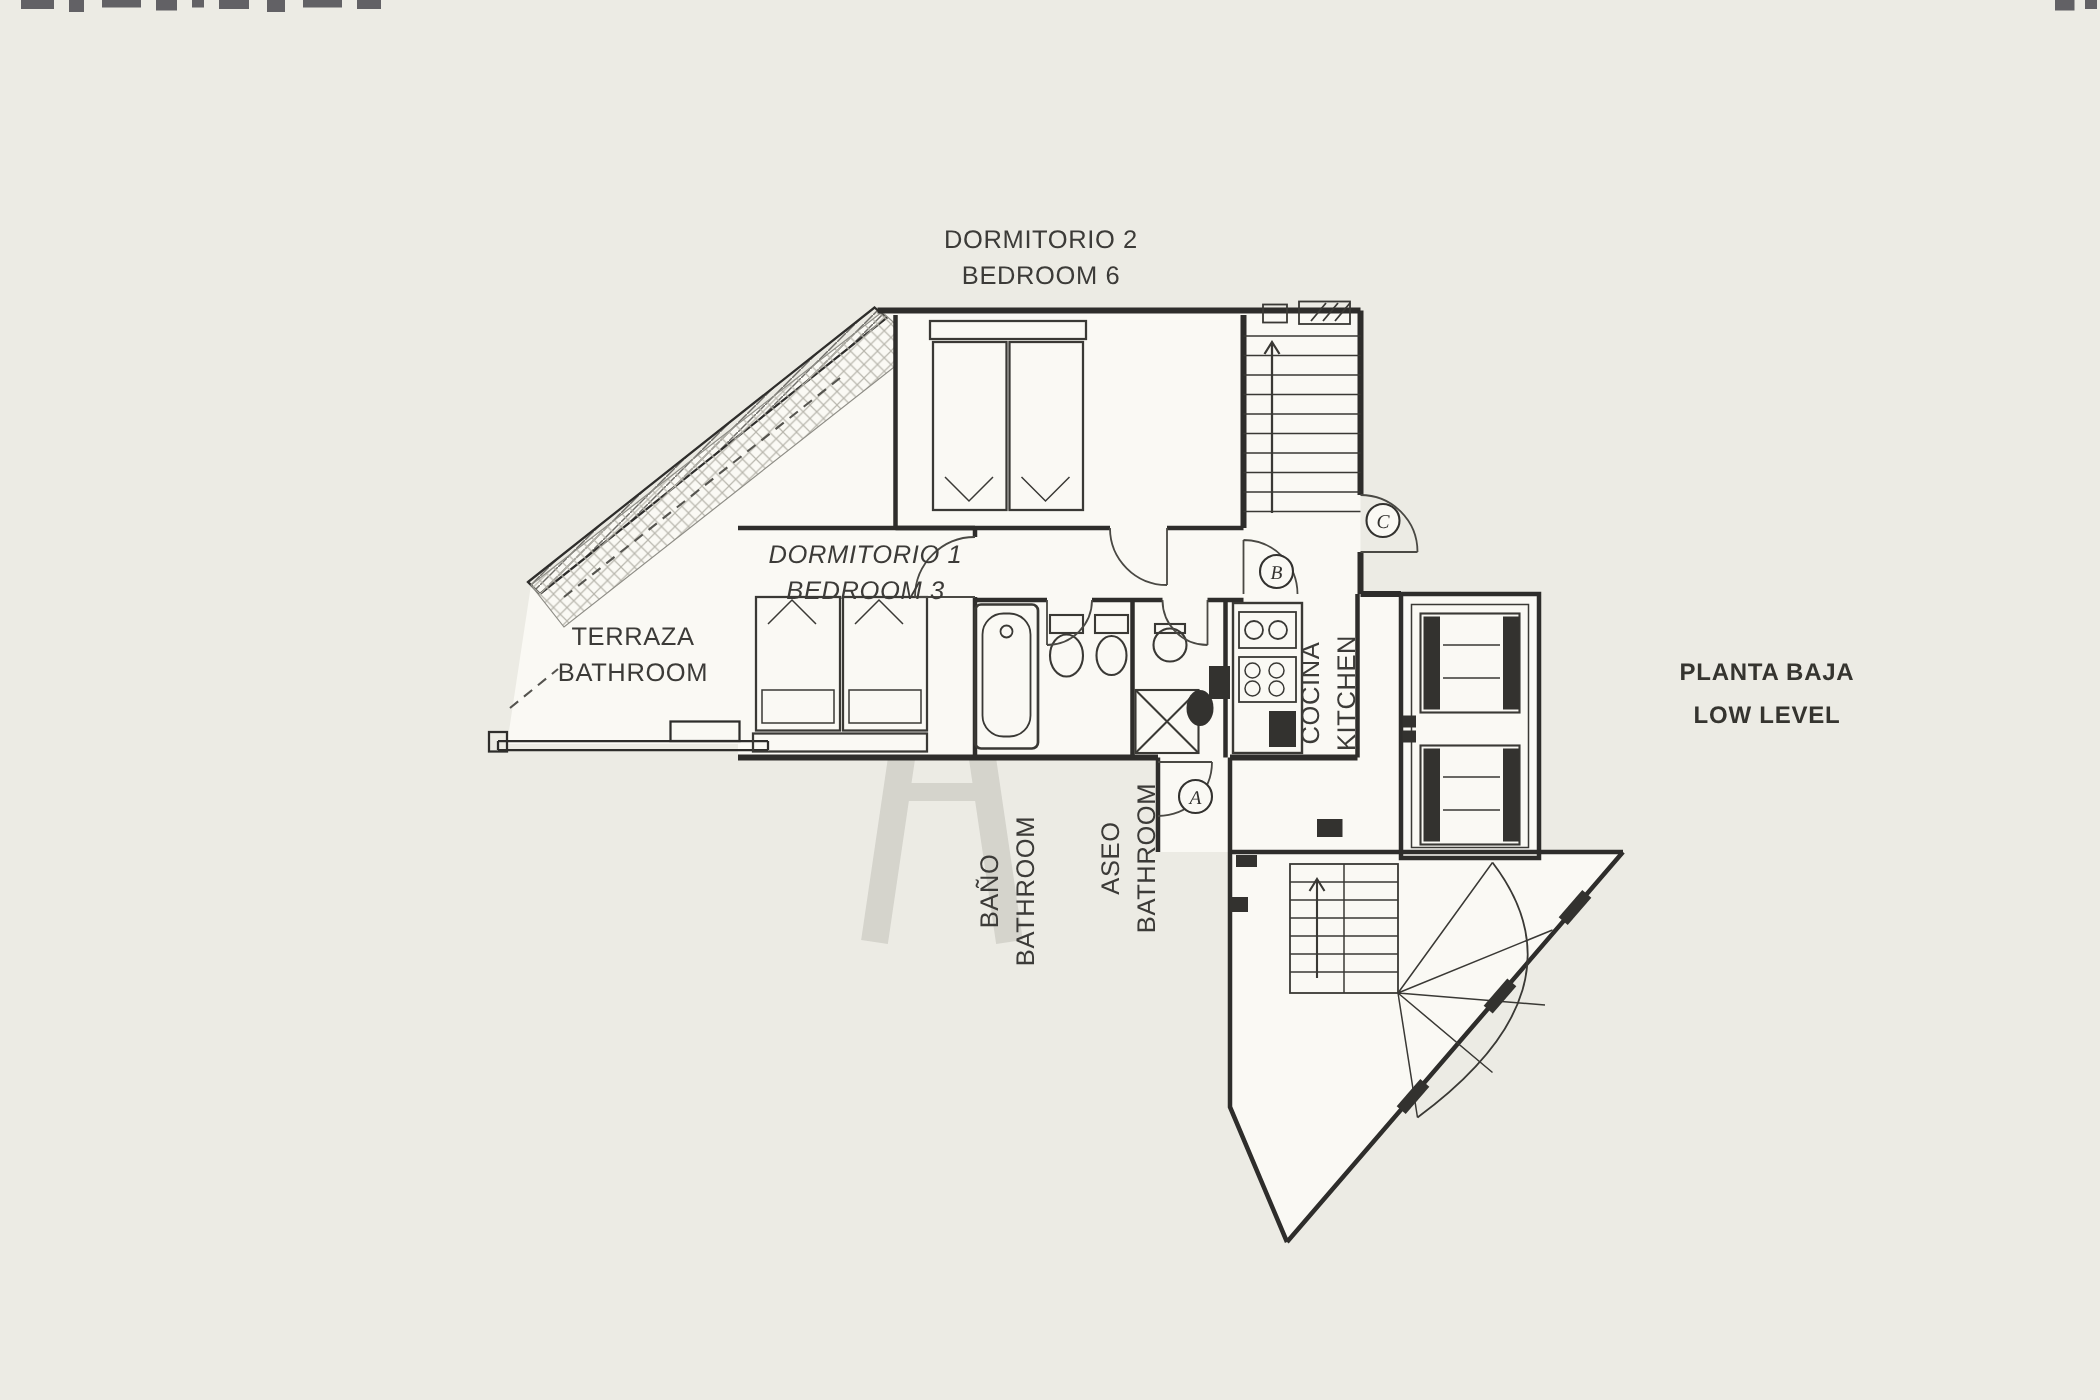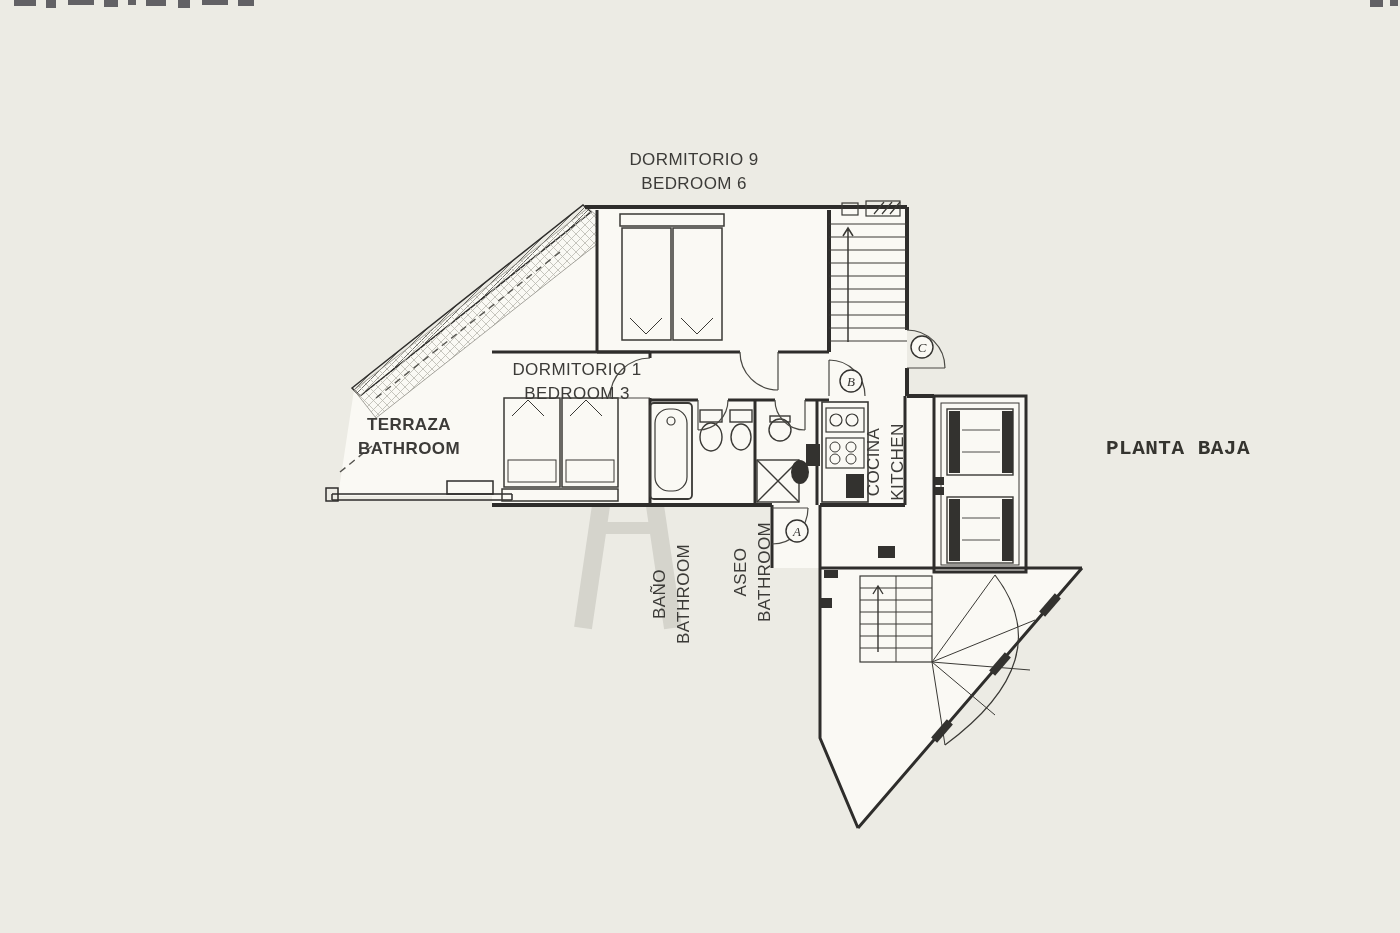--- a/index.html
+++ b/index.html
@@ -18,25 +18,24 @@
     font-size:17px;
     line-height:24px;
     letter-spacing:.4px;
     white-space:nowrap;
   }
   .lbl.vert{transform:rotate(-90deg);transform-origin:center center;}
   .plan-title{
     position:absolute;
     text-align:center;
     color:#35342f;
-    font-size:21px;
+    font-size:16px;
     font-weight:bold;
     line-height:29px;
     letter-spacing:.5px;
-    font-family:Liberation Mono, monospace;
   }
 </style>
 </head>
 <body>
 
 <div class="canvas">
 
   <svg class="plan-svg" width="1400" height="933" viewBox="0 0 1400 933">
     <defs>
       <pattern id="gridPat" width="9" height="9" patternUnits="userSpaceOnUse">
@@ -210,30 +209,30 @@
       <circle cx="922" cy="347" r="11" fill="#faf9f4" stroke="#33322f" stroke-width="1.4"></circle>
       <text x="922" y="352" text-anchor="middle">C</text>
       <circle cx="851" cy="381" r="11" fill="#faf9f4" stroke="#33322f" stroke-width="1.4"></circle>
       <text x="851" y="386" text-anchor="middle">B</text>
       <circle cx="797" cy="531" r="11" fill="#faf9f4" stroke="#33322f" stroke-width="1.4"></circle>
       <text x="797" y="536" text-anchor="middle">A</text>
     </g>
   </svg>
 
   <div class="lbl" style="left:594px;top:148px;width:200px;">
-    <div>DORMITORIO 9</div>
+    <div>DORMITORIO 2</div>
     <div>BEDROOM 6</div>
   </div>
 
-  <div class="lbl" style="left:477px;top:358px;width:200px;">
+  <div class="lbl" style="left:477px;top:358px;width:200px;font-style:italic;">
     <div>DORMITORIO 1</div>
     <div>BEDROOM 3</div>
   </div>
 
-  <div class="lbl" style="left:329px;top:413px;width:160px;font-weight:bold;">
+  <div class="lbl" style="left:342px;top:413px;width:160px;">
     <div>TERRAZA</div>
     <div>BATHROOM</div>
   </div>
 
   <div class="lbl vert" style="left:816px;top:438px;width:140px;">
     <div>COCINA</div>
     <div>KITCHEN</div>
   </div>
 
   <div class="lbl vert" style="left:607px;top:570px;width:130px;">
@@ -241,15 +240,16 @@
     <div>BATHROOM</div>
   </div>
 
   <div class="lbl vert" style="left:688px;top:548px;width:130px;">
     <div>ASEO</div>
     <div>BATHROOM</div>
   </div>
 
   <div class="plan-title" style="left:1068px;top:434px;width:220px;">
     <div>PLANTA BAJA</div>
+    <div>LOW LEVEL</div>
   </div>
 
 </div>
 
 </body></html>

